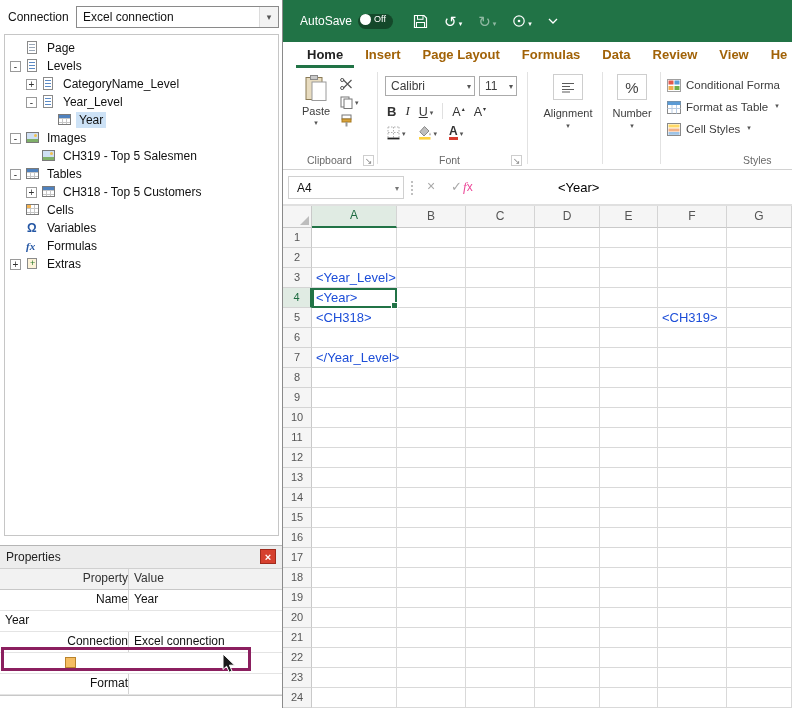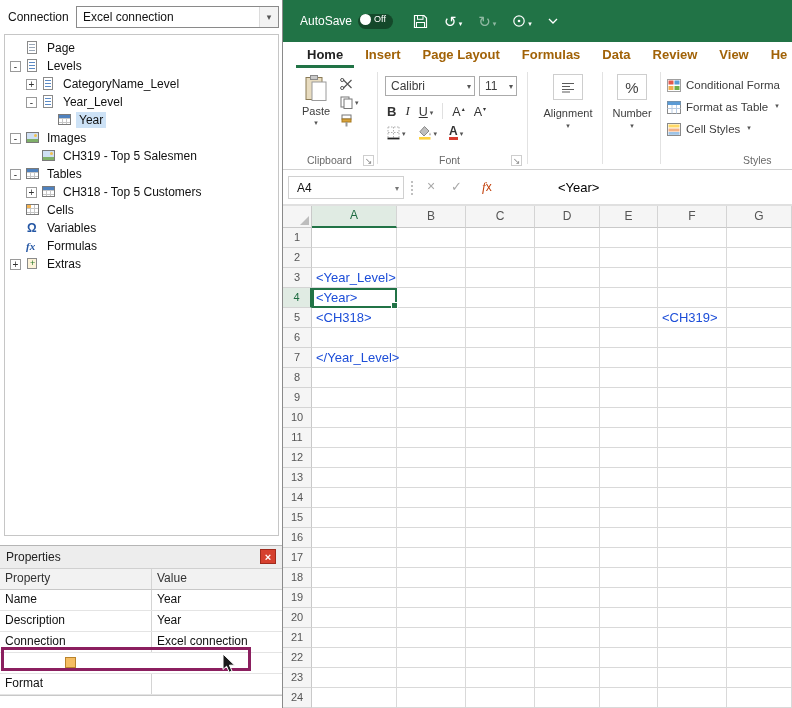--- a/index.html
+++ b/index.html
@@ -42,21 +42,21 @@
 
   
   .props { position:absolute; left:0; top:545px; width:282px; bottom:0; border-top:1px solid #b5b5b5; background:#fff; }
   .props-header { position:relative; height:22px; background:#ededed; border-bottom:1px solid #d0d0d0; }
   .props-title { position:absolute; left:6px; top:4px; font-size:12px; color:#222; }
   .props-close { position:absolute; right:6px; top:3px; width:16px; height:15px; background:#d6402e; color:#fff; font-size:11px; line-height:14px; text-align:center; font-weight:bold; border:1px solid #a02a1c; box-sizing:border-box; }
   .props-table { position:relative; border-bottom:1px solid #c8c8c8; }
   .props-row { display:flex; height:20px; border-bottom:1px solid #e4e4e4; font-size:12px; }
   .props-head { background:#f2f2f2; border-bottom:1px solid #c8c8c8; color:#333; }
   .props-cell { line-height:19px; padding-left:5px; box-sizing:border-box; white-space:nowrap; overflow:hidden; }
-  .pc-prop { width:152px; border-right:1px solid #d4d4d4; flex:none; }
+  .pc-prop { width:129px; border-right:1px solid #d4d4d4; flex:none;text-align:right; }
   .pc-val { flex:1; }
   .prop-checkbox { display:inline-block; width:11px; height:11px; margin-left:60px; margin-top:4px; background:#f5bd62; border:1px solid #b9832b; box-sizing:border-box; }
   .props-highlight { position:absolute; left:1px; top:78px; width:250px; height:24px; border:3px solid #8b1f5f; box-sizing:border-box; pointer-events:none; }
 
   
   .excel { position:absolute; left:283px; top:0; width:509px; height:708px; background:#fff; }
   .titlebar { height:42px; background:#217346; display:flex; align-items:center; padding-left:17px; box-sizing:border-box; }
   .autosave { display:flex; align-items:center; gap:6px; margin-right:12px; }
   .as-label { color:#fff; font-size:12px; }
   .as-pill { width:35px; height:15px; border-radius:8px; background:#14482a; display:flex; align-items:flex-start; }
@@ -104,21 +104,21 @@
   .style-row { display:flex; align-items:center; gap:5px; height:22px; font-size:11.5px; white-space:nowrap; }
 
   .formula-bar { position:relative; height:36px; background:#fff; border-bottom:2px solid #e0e0e0; box-sizing:border-box; }
   .name-box { position:absolute; left:5px; top:6px; width:116px; height:23px; border:1px solid #d0d0d0; box-sizing:border-box; font-size:12px; }
   .nb-text { position:absolute; left:8px; top:4px; }
   .nb-arrow { position:absolute; right:4px; top:7px; font-size:8px; color:#777; }
   .fb-dots { position:absolute; left:128px; top:11px; height:14px; border-left:2px dotted #c0c0c0; }
   .fb-ic { position:absolute; top:9px; font-size:13px; color:#a8a8a8; }
   .fb-x { left:144px; font-size:14px; top:8px; }
   .fb-check { left:168px; }
-  .fb-fx { left:199px; color:#c2410c; font-size:12px; }
+  .fb-fx { left:180px; color:#ec4899; font-size:12px; }
   .fb-fx i { font-family:"Liberation Serif",serif; font-size:13px; }
   .fb-formula { position:absolute; left:275px; top:10px; font-size:13px; color:#000; }
 
   .grid { position:relative; width:509px; height:502px; }
   #col-headers { display:flex; height:22px; }
   .corner { width:29px; height:22px; background:#f5f5f5; border-right:1px solid #c9c9c9; border-bottom:1px solid #c9c9c9; box-sizing:border-box; position:relative; flex:none; }
   .corner::after { content:""; position:absolute; right:2px; bottom:2px; border-left:9px solid transparent; border-bottom:9px solid #bdbdbd; }
   .ch { height:22px; background:#f5f5f5; border-right:1px solid #d4d4d4; border-bottom:1px solid #c9c9c9; box-sizing:border-box; text-align:center; font-size:12px; line-height:21px; color:#555; flex:none; }
   .ch.sel { background:#e0ebe3; color:#1e6b41; border-bottom:2px solid #217346; line-height:19px; }
   .grid-body { display:flex; height:480px; }
@@ -222,21 +222,20 @@
       <div class="props-row props-head">
         <div class="props-cell pc-prop">Property</div>
         <div class="props-cell pc-val">Value</div>
       </div>
       <div id="props-rows">
           <div class="props-row">
             <div class="props-cell pc-prop">Name</div>
             <div class="props-cell pc-val">Year</div>
           </div>
           <div class="props-row">
-            <div class="props-cell pc-prop">Description</div>
             <div class="props-cell pc-val">Year</div>
           </div>
           <div class="props-row">
             <div class="props-cell pc-prop">Connection</div>
             <div class="props-cell pc-val">Excel connection</div>
           </div>
           <div class="props-row">
             <div class="props-cell pc-val"><span class="prop-checkbox"></span></div>
           </div>
           <div class="props-row">

